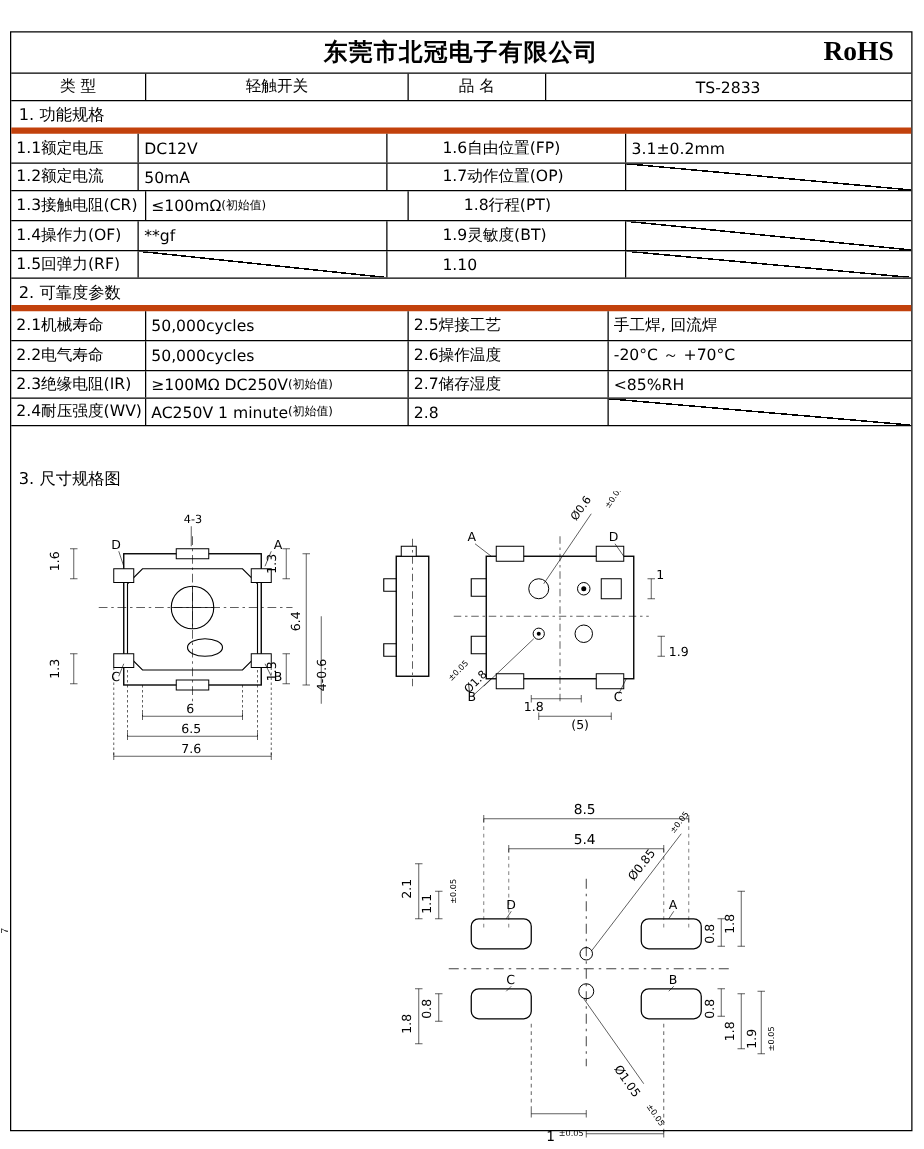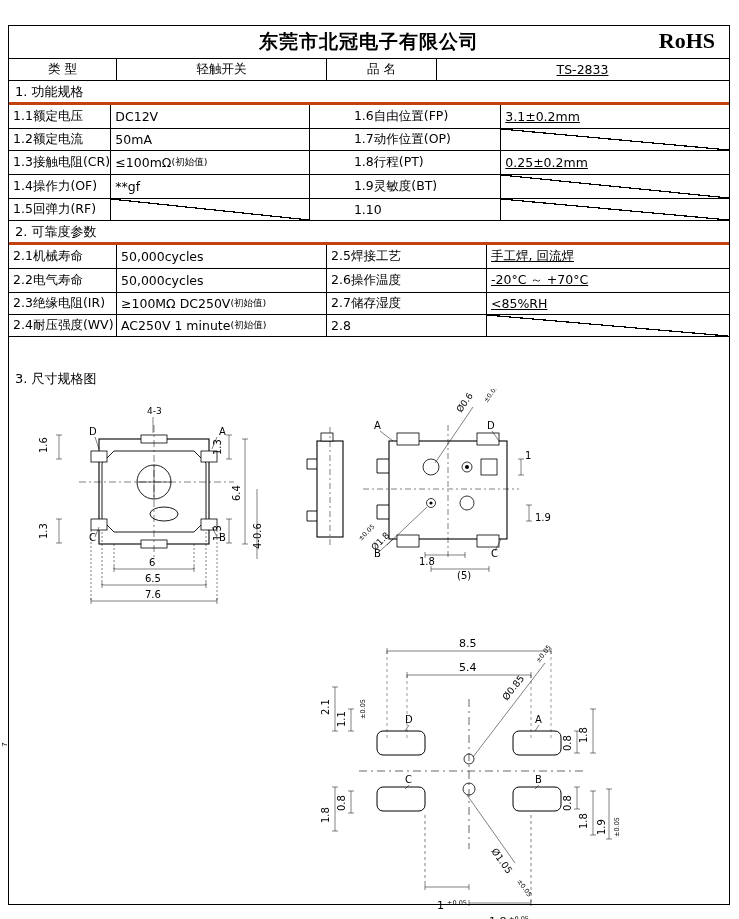--- a/index.html
+++ b/index.html
@@ -59,35 +59,35 @@
   .row.thick { border-bottom: 1.5px solid #000; }
   .cell {
     box-sizing: border-box;
     padding: 2px 4px;
     border-right: 1px solid #000;
     display: flex;
     align-items: center;
     overflow: hidden;
     white-space: nowrap;
   }
-  .cell:last-child { border-right: none; text-decoration: underline; }
+  .cell:last-child { border-right: none; }
   .ctr { justify-content: center; }
 
   
   .namerow .c1 { width: 108px; text-align: right; }
   .namerow .c2 { width: 210px; }
   .namerow .c3 { width: 110px; }
   .namerow .c4 { width: 291px; }
 
   .sechead {
     height: 21px;
     display: flex;
     align-items: center;
     padding-left: 6px;
-    border-bottom: 3px solid #c2410c;
+    border-bottom: 5px solid #c2410c;
     font-size: 13px;
     font-family: "DejaVu Sans", sans-serif;
   }
   
   .spec .c1 { width: 108px; }
   .spec .c2 { width: 210px; }
   .spec .c3 { width: 160px; margin-left: 40px; }
   .spec .c4 { width: 241px; }
   .h26 { height: 24px; }
   .h22 { height: 22px; }
@@ -174,21 +174,20 @@
     <div class="cell c4 diag"></div>
   </div>
 
   <div class="row spec h26">
     <div class="cell c1">1.3接触电阻(CR)</div>
     <div class="cell c2">
       <span>≤100mΩ</span>
       <span class="small">(初始值)</span>
     </div>
     <div class="cell c3">1.8行程(PT)</div>
-    <div class="cell c4">0.25±0.2mm</div>
   </div>
 
   <div class="row spec h26">
     <div class="cell c1">1.4操作力(OF)</div>
     <div class="cell c2">**gf</div>
     <div class="cell c3">1.9灵敏度(BT)</div>
     <div class="cell c4 diag"></div>
   </div>
 
   <div class="row spec h22 thick">

